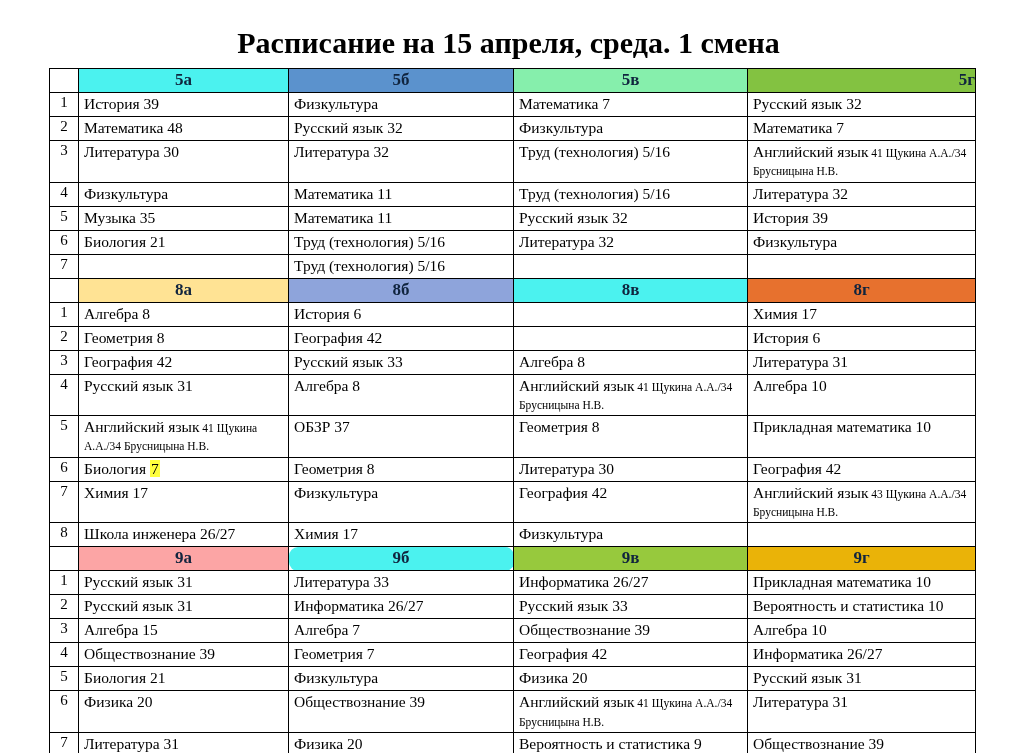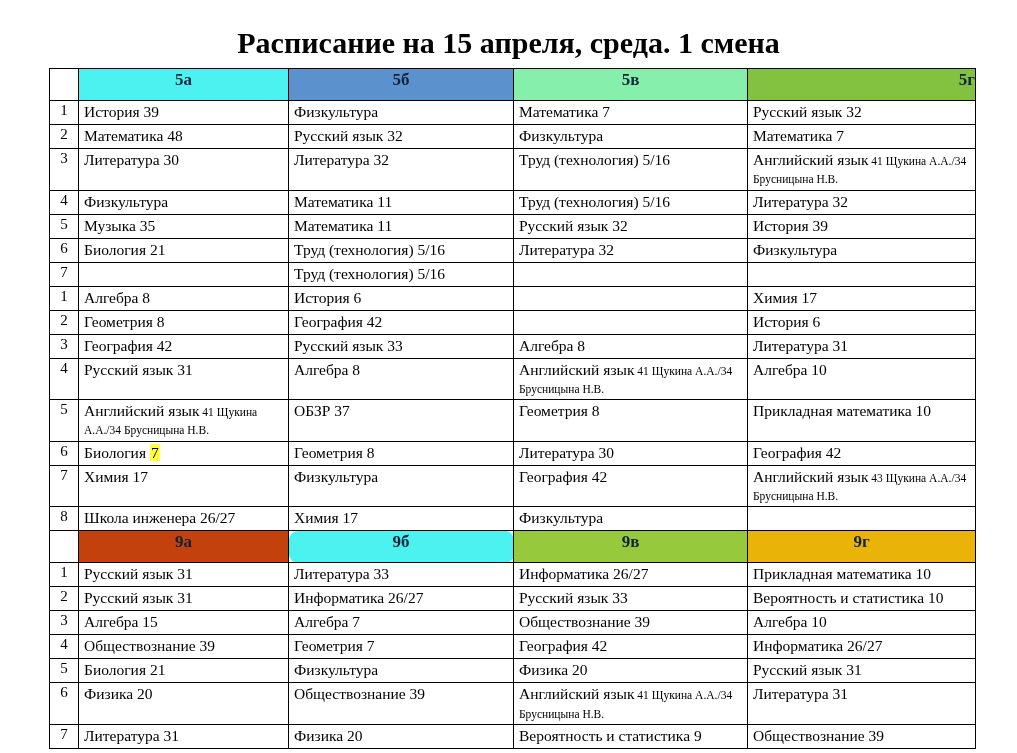--- a/index.html
+++ b/index.html
@@ -41,21 +41,21 @@
     width: 28px;
     text-align: center;
     font-size: 15px;
     padding: 1px 0 1px 0;
   }
   td.class-head {
     text-align: center;
     font-weight: bold;
     font-size: 17px;
     color: #10243e;
-    padding: 1px 0 10px 0;
+    padding: 1px 0 2px 0;
     border-top-width: 2px;
     border-bottom-width: 2px;
   }
   td.lesson {
     font-size: 15.5px;
     line-height: 1.18;
     padding: 2px 3px 2px 5px;
     height: 19px;
   }
   td.lesson .small {
@@ -135,20 +135,27 @@
           <td class="lesson">Физкультура</td>
         </tr>
         <tr>
           <td class="num">7</td>
           <td class="lesson"></td>
           <td class="lesson">Труд (технология) 5/16</td>
           <td class="lesson"></td>
           <td class="lesson"></td>
         </tr>
         <tr>
+          <td class="num"></td>
+          <td class="class-head" style="background: rgb(255, 227, 148);">8а</td>
+          <td class="class-head" style="background: rgb(142, 164, 219);">8б</td>
+          <td class="class-head" style="background: rgb(75, 242, 239);">8в</td>
+          <td class="class-head" style="background: rgb(231, 113, 46);">8г</td>
+        </tr>
+        <tr>
           <td class="num">1</td>
           <td class="lesson">Алгебра 8</td>
           <td class="lesson">История 6</td>
           <td class="lesson"></td>
           <td class="lesson">Химия 17</td>
         </tr>
         <tr>
           <td class="num">2</td>
           <td class="lesson">Геометрия 8</td>
           <td class="lesson">География 42</td>
@@ -192,21 +199,21 @@
         </tr>
         <tr>
           <td class="num">8</td>
           <td class="lesson">Школа инженера 26/27</td>
           <td class="lesson">Химия 17</td>
           <td class="lesson">Физкультура</td>
           <td class="lesson"></td>
         </tr>
         <tr>
           <td class="num"></td>
-          <td class="class-head" style="background: #c2410c;">9а</td>
+          <td class="class-head" style="background: #fca5a5;">9а</td>
           <td class="class-head" style="background: rgb(75, 242, 239); border-radius: 9px;">9б</td>
           <td class="class-head" style="background: rgb(151, 201, 61);">9в</td>
           <td class="class-head" style="background: #eab308;">9г</td>
         </tr>
         <tr>
           <td class="num">1</td>
           <td class="lesson">Русский язык 31</td>
           <td class="lesson">Литература 33</td>
           <td class="lesson">Информатика 26/27</td>
           <td class="lesson">Прикладная математика 10</td>

